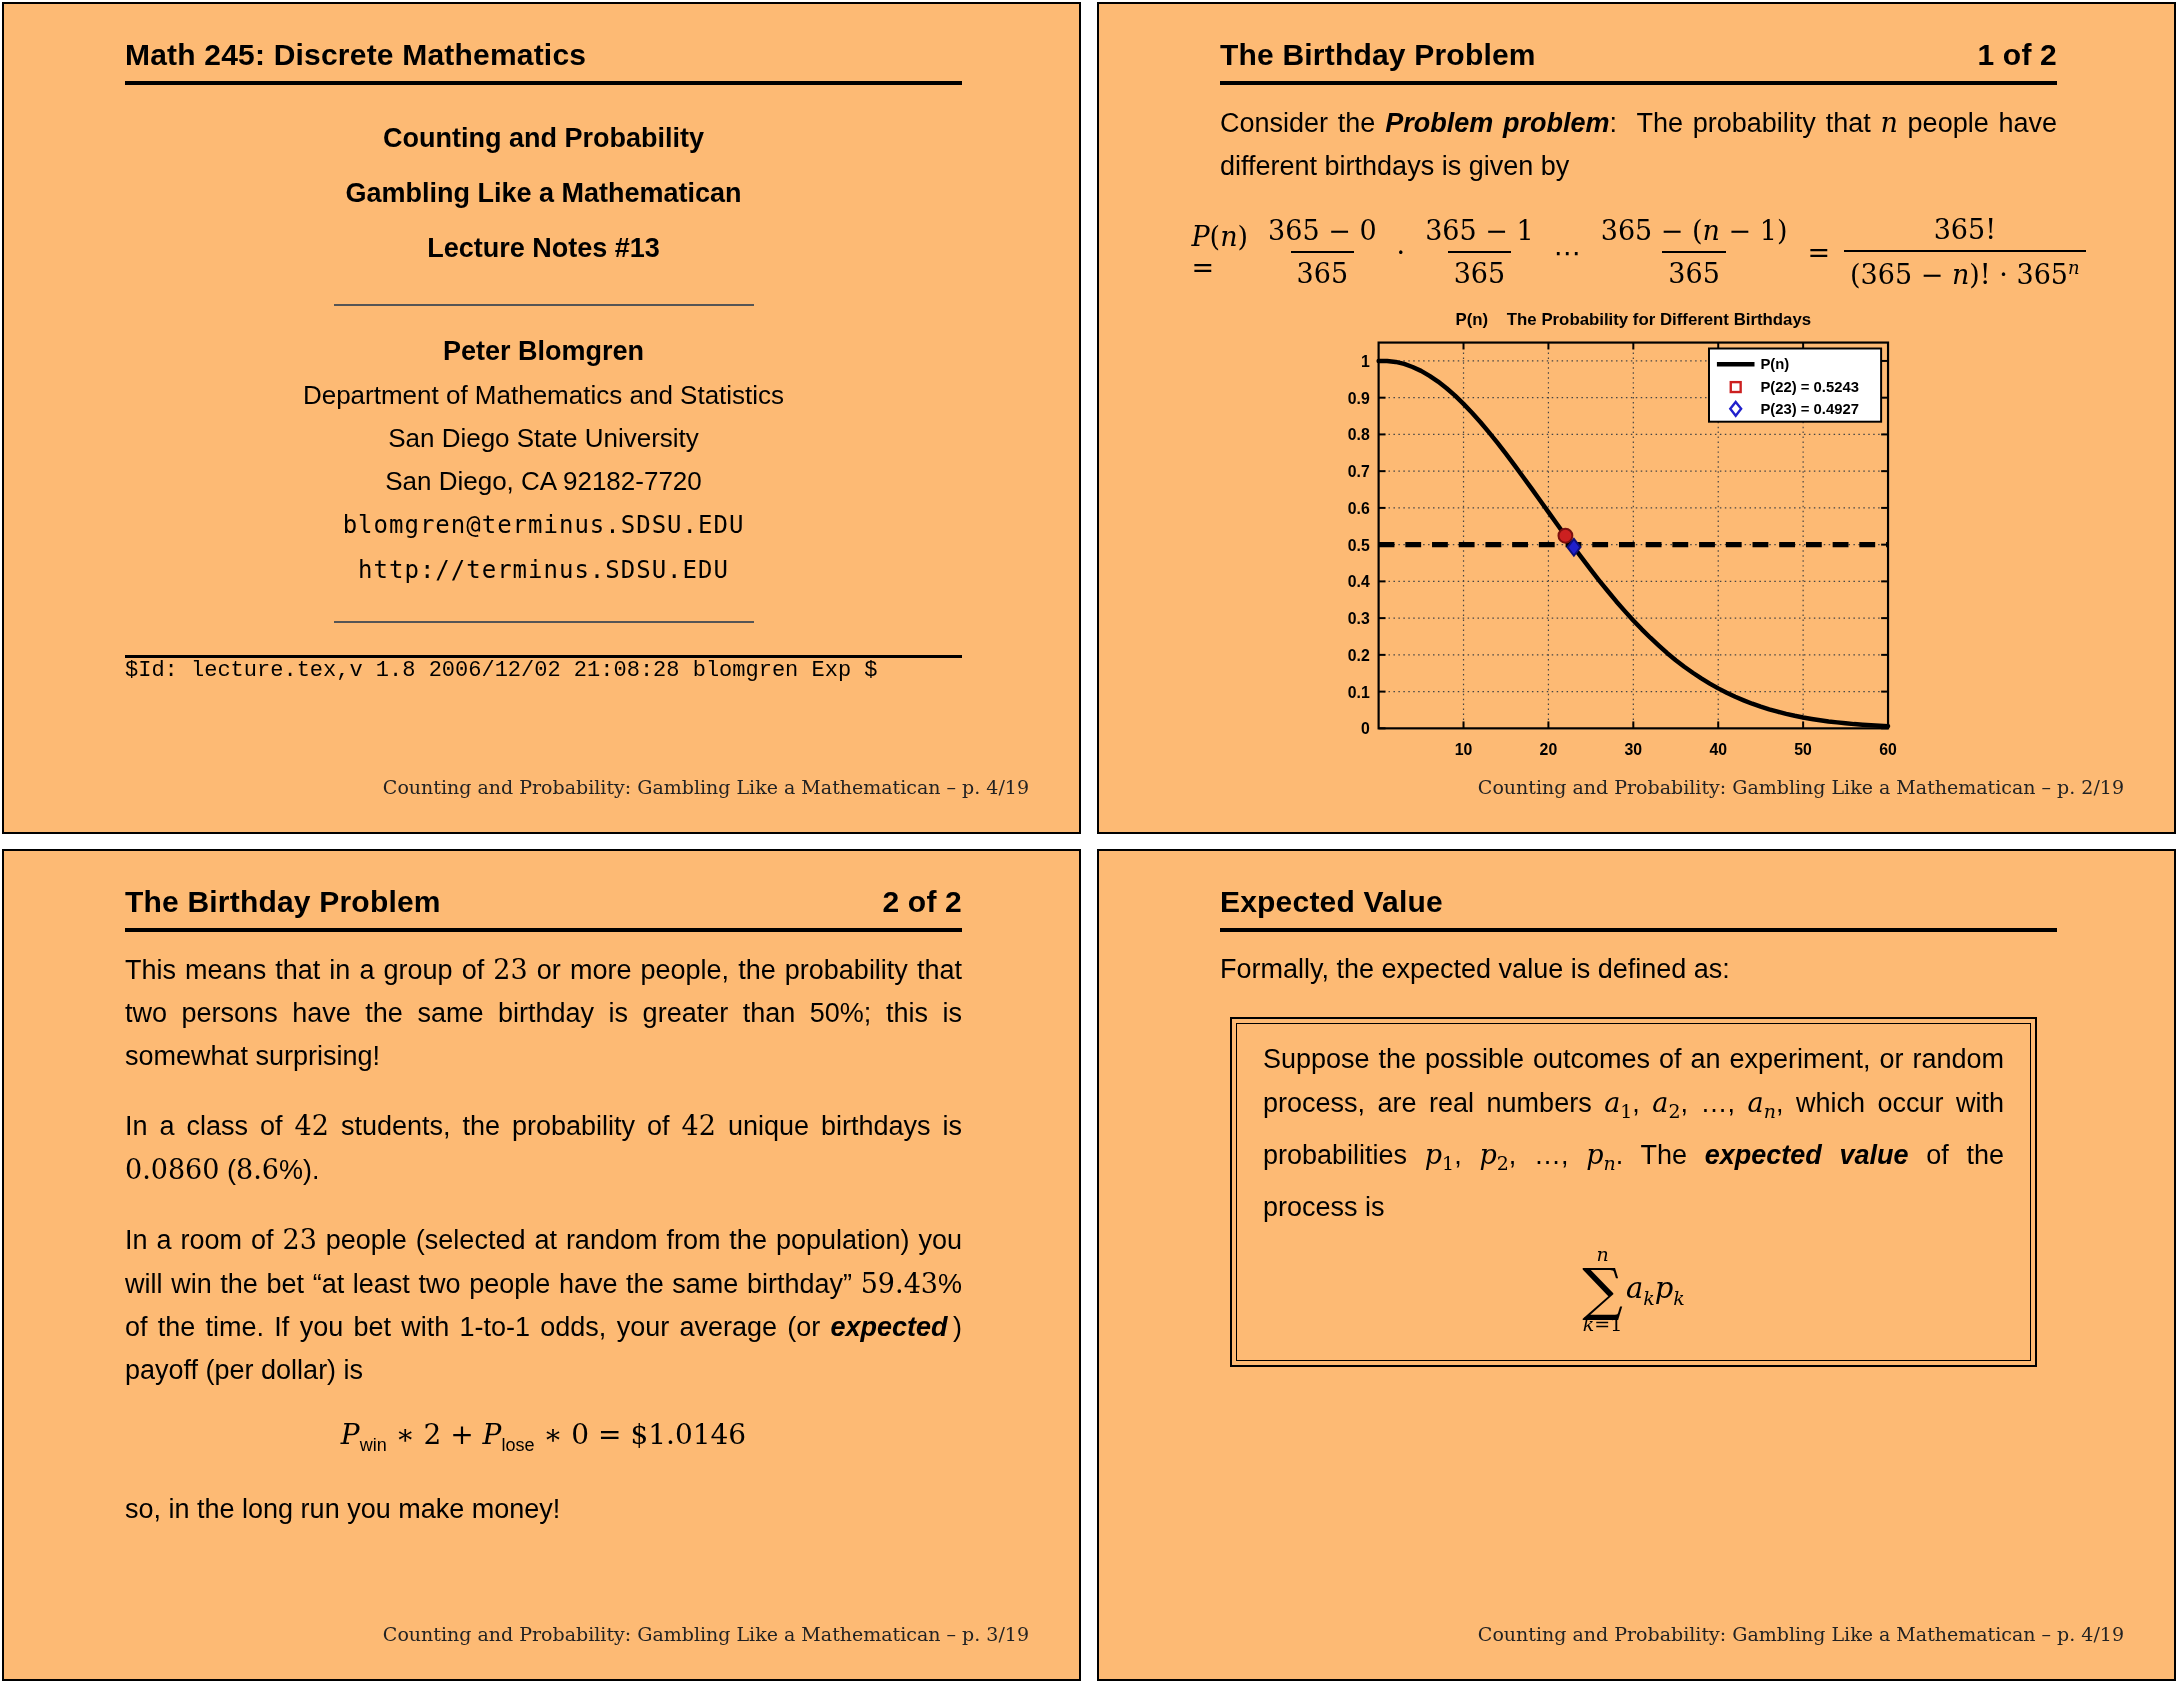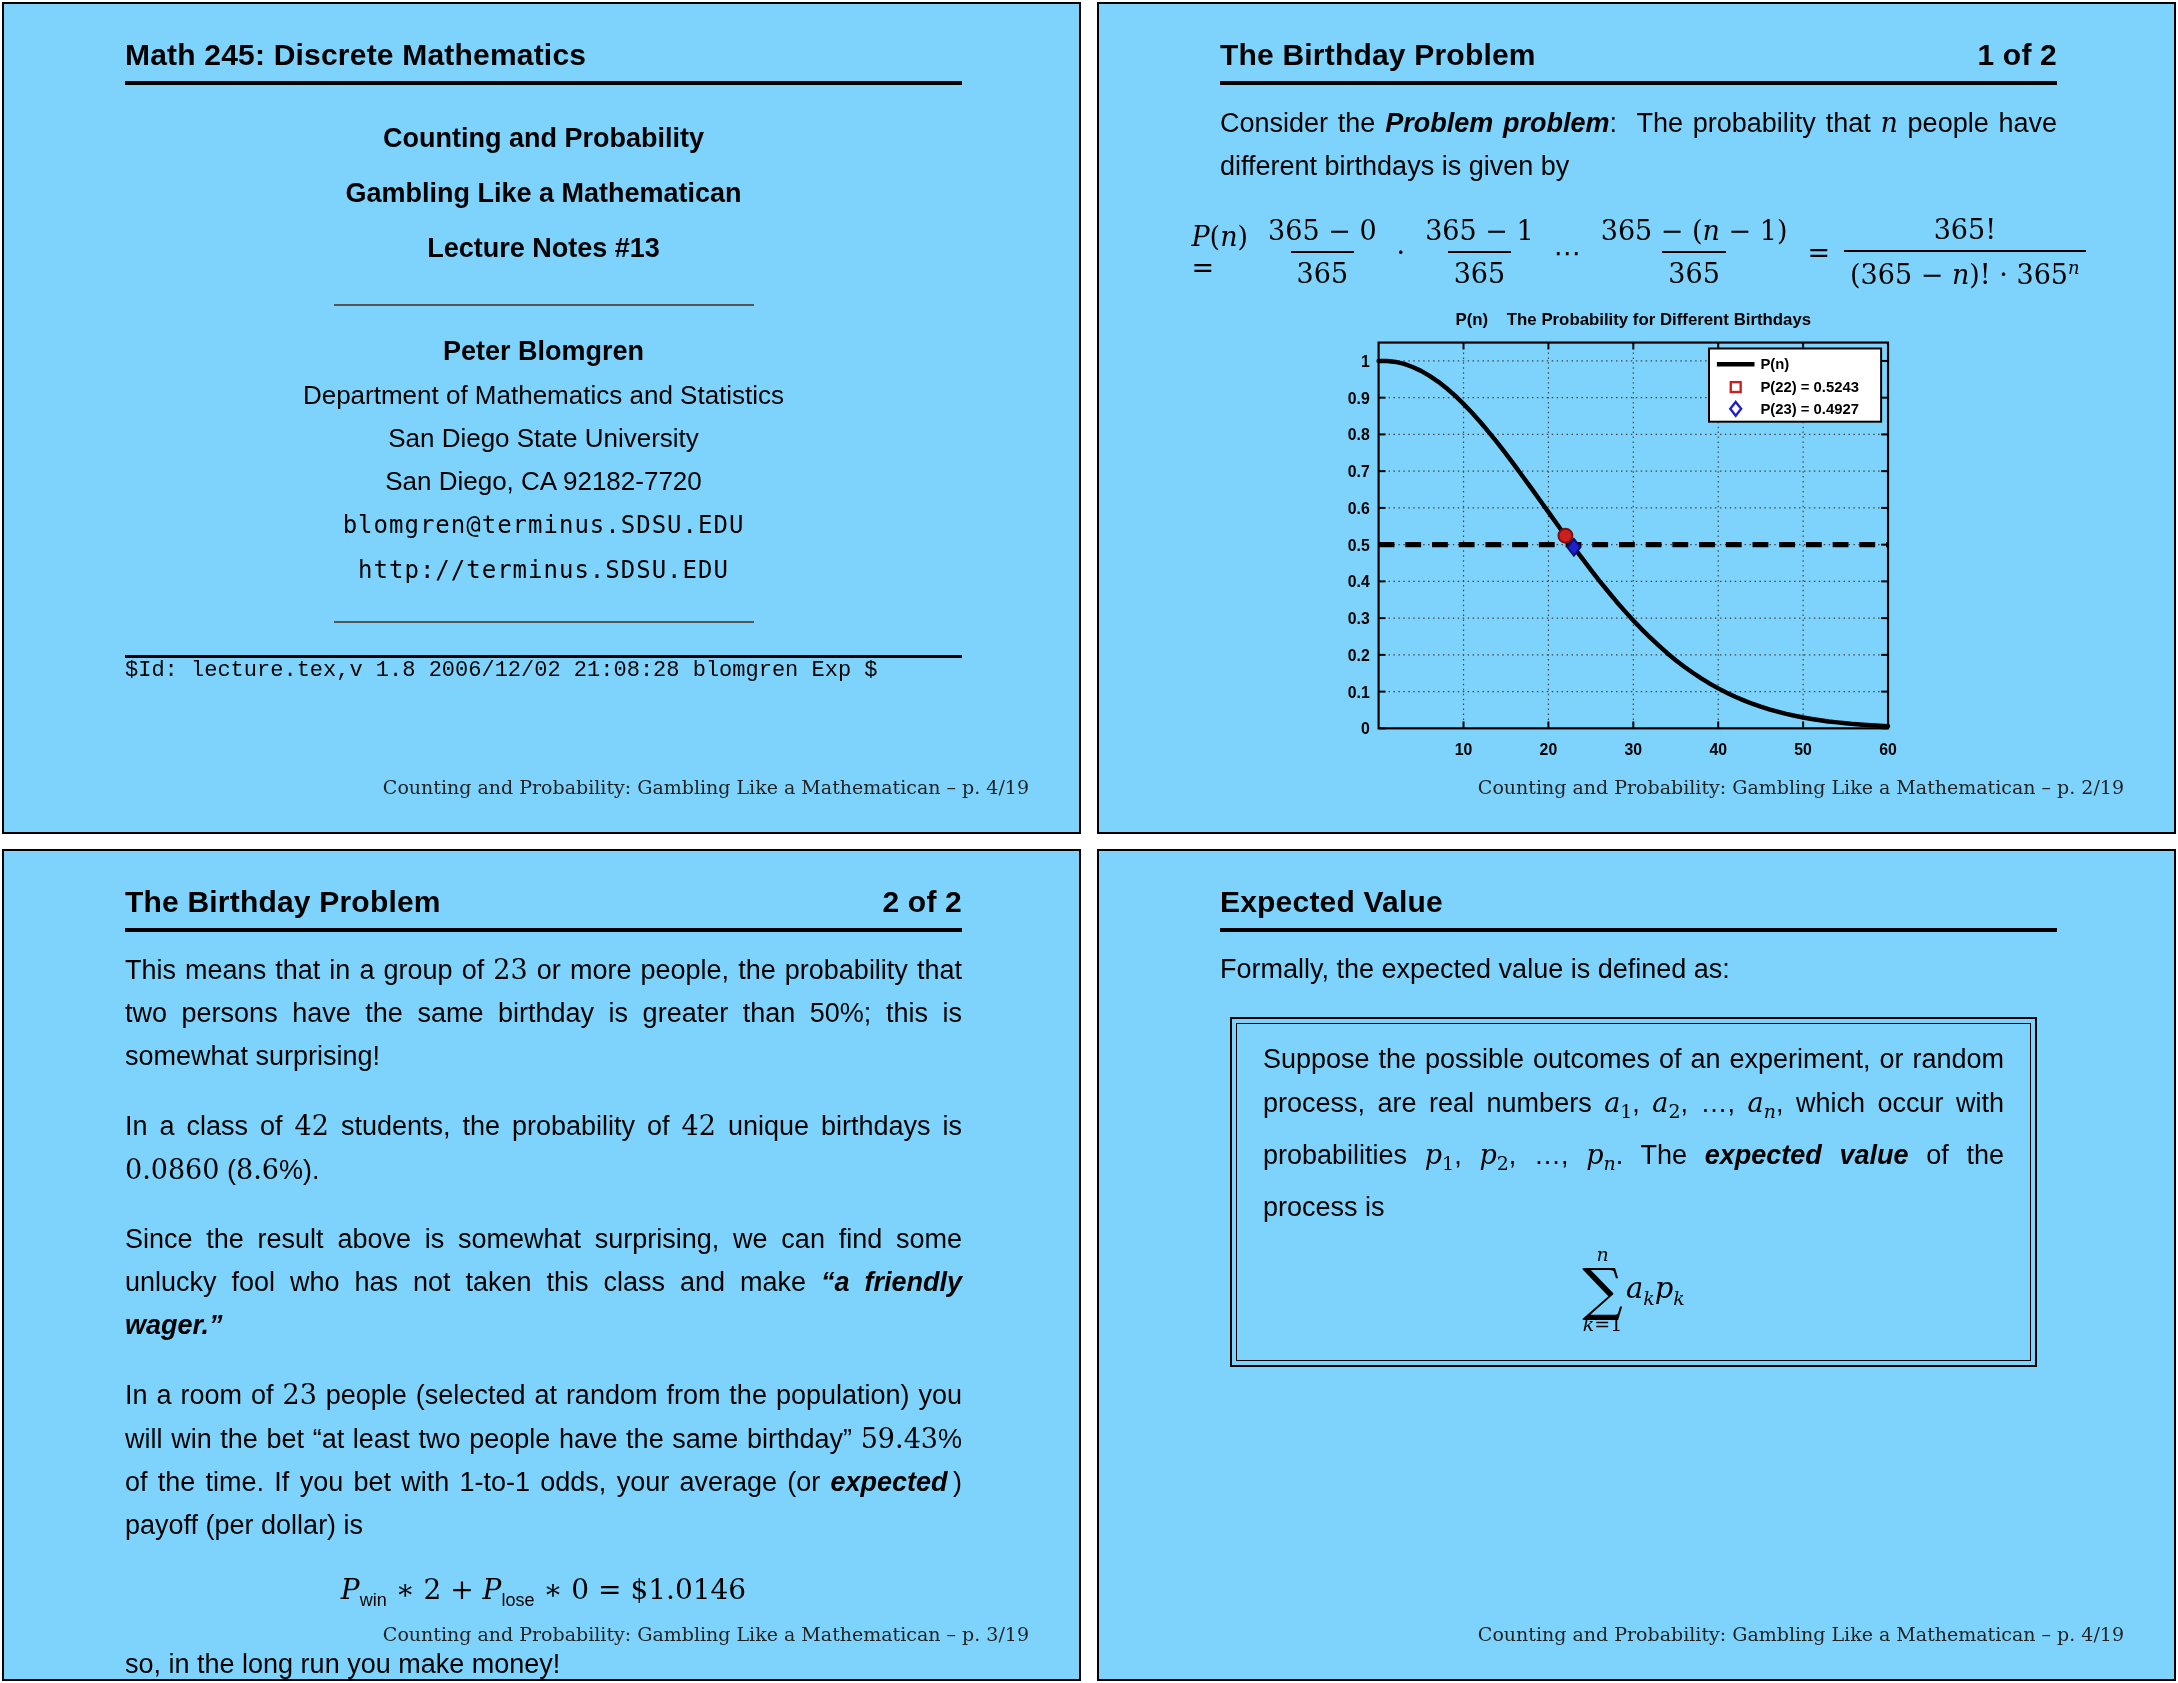--- a/index.html
+++ b/index.html
@@ -1,18 +1,18 @@
 <!DOCTYPE html>
 <html><head>
 <meta charset="utf-8">
 <style>
   html,body{margin:0;padding:0;background:#fff;}
   #page{position:relative;width:2178px;height:1683px;background:#fff;
         font-family:"Liberation Sans",sans-serif;color:#000;}
-  .slide{position:absolute;width:1075px;height:828px;border:2px solid #000;background:#7dd3fc;overflow:hidden;}
+  .slide{position:absolute;width:1075px;height:828px;border:2px solid #000;background:#fdba74;overflow:hidden;}
   #slide1{left:2px;top:2px;}
   #slide2{left:1097px;top:2px;}
   #slide3{left:2px;top:849px;}
   #slide4{left:1097px;top:849px;}
   .content{padding:0 117px 0 121px;}
   .head{padding-top:34px;}
   .head-row{display:flex;justify-content:space-between;align-items:baseline;
             font-weight:bold;font-size:30px;letter-spacing:0.2px;}
   .hrule{height:4px;background:#000;margin-top:9px;}
   
@@ -214,21 +214,20 @@
     <div class="content">
       <div class="head">
         <div class="head-row">
           <span>The Birthday Problem</span>
           <span>2 of 2</span>
         </div>
         <div class="hrule"></div>
       </div>
       <p class="para">This means that in a group of <span class="mn">23</span> or more people, the probability that two persons have the same birthday is greater than 50%; this is somewhat surprising!</p>
       <p class="para">In a class of <span class="mn">42</span> students, the probability of <span class="mn">42</span> unique birthdays is <span class="mn">0.0860</span> (<span class="mn">8.6</span>%).</p>
-      <p class="para">Since the result above is somewhat surprising, we can find some unlucky fool who has not taken this class and make <span class="bi">“a friendly wager.”</span></p>
       <p class="para">In a room of <span class="mn">23</span> people (selected at random from the population) you will win the bet “at least two people have the same birthday” <span class="mn">59.43</span>% of the time. If you bet with 1-to-1 odds, your average (or <span class="bi">expected</span> ) payoff (per dollar) is</p>
       <div class="eq-inline"><i>P</i><sub class="subsans">win</sub> ∗ 2 + <i>P</i><sub class="subsans">lose</sub> ∗ 0 = $1.0146</div>
       <div class="closing">so, in the long run you make money!</div>
     </div>
     <div class="footer">Counting and Probability: Gambling Like a Mathematican – p. 3/19</div>
   </div>
 
   <div class="slide" id="slide4">
     <div class="content">
       <div class="head">

